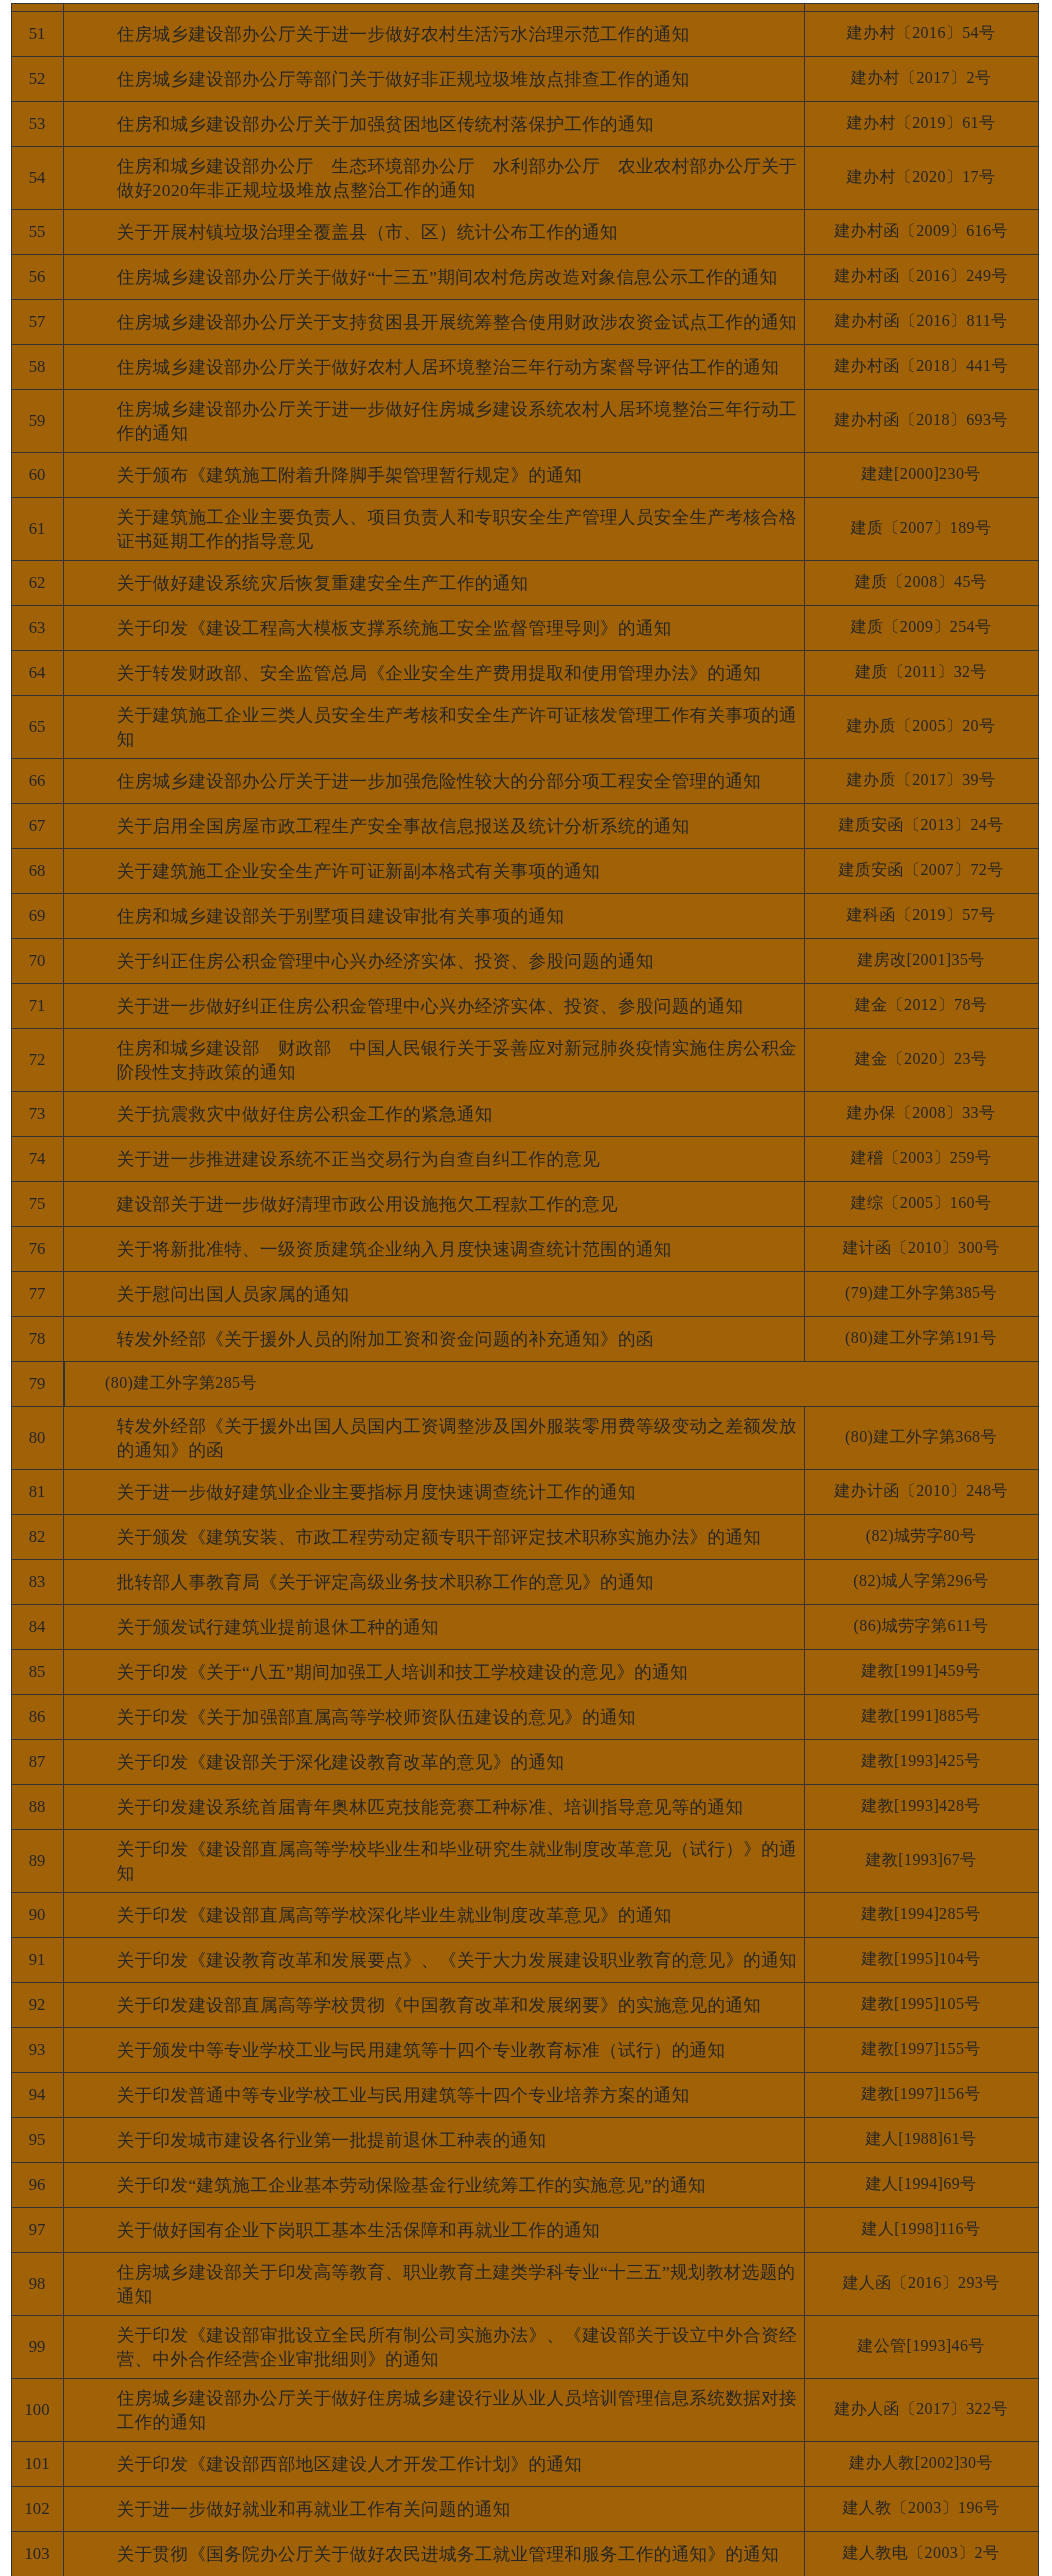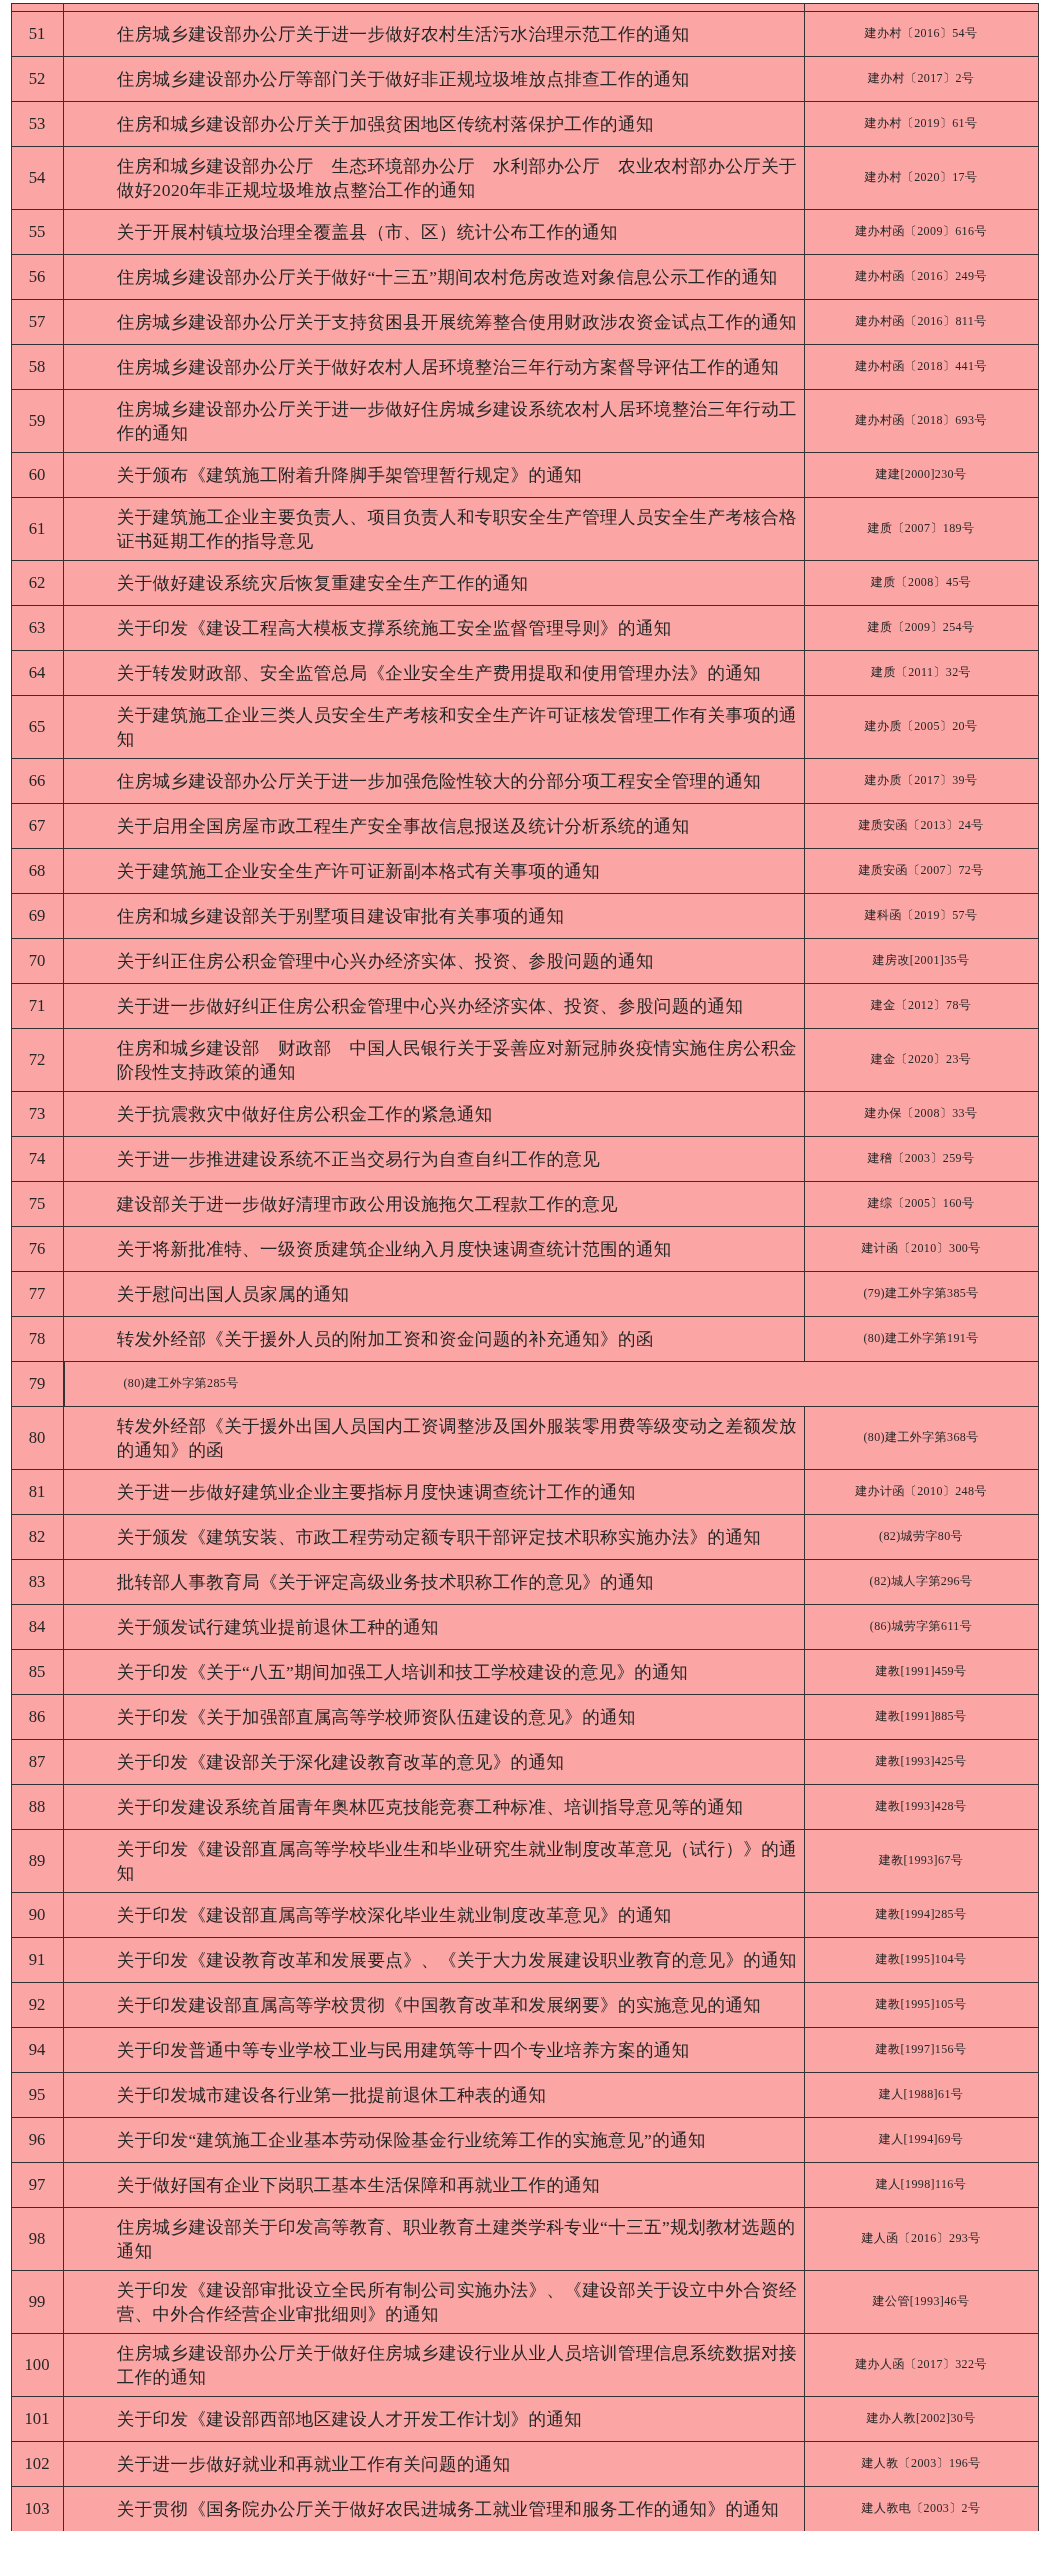--- a/index.html
+++ b/index.html
@@ -16,21 +16,21 @@
     color: #262626;
   }
   .doc-table {
     position: absolute;
     left: 10.5px;
     top: 2.6px;
     width: 1028px;
     border: 1.8px solid #333333;
     border-bottom: none;
     box-sizing: border-box;
-    background: #fca5a5;
+    background: #a16207;
   }
   .row {
     display: flex;
     align-items: stretch;
     min-height: 44px;
     border-top: 1.8px solid #333333;
   }
   .row:first-child {
     border-top: none;
   }
@@ -62,21 +62,21 @@
     margin-left: 48px;
   }
   .cell-doc {
     width: 234px;
     flex: 0 0 234px;
     border-left: 1.8px solid #333333;
     display: flex;
     align-items: center;
     justify-content: center;
     text-align: center;
-    font-size: 12px;
+    font-size: 16px;
     letter-spacing: 0.4px;
     padding: 0 3.5px;
     box-sizing: border-box;
   }
 </style>
 </head>
 <body>
 
 <div class="doc-table">
   <div class="row partial">
@@ -579,20 +579,31 @@
       <span>92</span>
     </div>
     <div class="cell-title">
       <span>关于印发建设部直属高等学校贯彻《中国教育改革和发展纲要》的实施意见的通知</span>
     </div>
     <div class="cell-doc">
       <span>建教[1995]105号</span>
     </div>
   </div>
 
+  <div class="row">
+    <div class="cell-no">
+      <span>93</span>
+    </div>
+    <div class="cell-title">
+      <span>关于颁发中等专业学校工业与民用建筑等十四个专业教育标准（试行）的通知</span>
+    </div>
+    <div class="cell-doc">
+      <span>建教[1997]155号</span>
+    </div>
+  </div>
 
   <div class="row">
     <div class="cell-no">
       <span>94</span>
     </div>
     <div class="cell-title">
       <span>关于印发普通中等专业学校工业与民用建筑等十四个专业培养方案的通知</span>
     </div>
     <div class="cell-doc">
       <span>建教[1997]156号</span>

